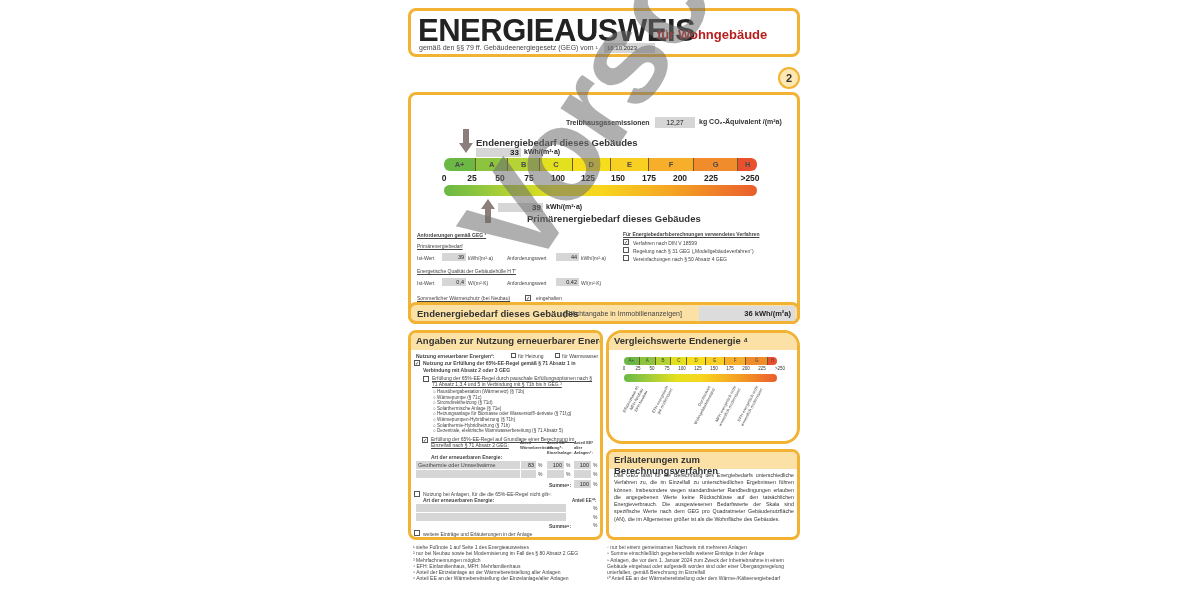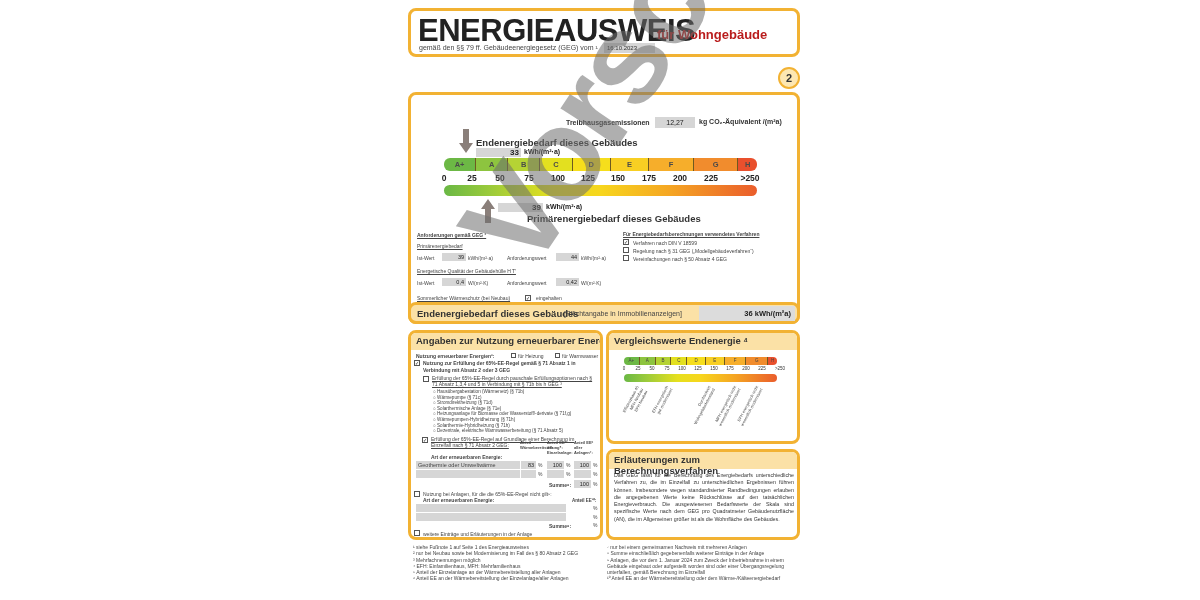--- a/index.html
+++ b/index.html
@@ -53,21 +53,21 @@
   .endbar-label { position: absolute; left: 6px; top: 3px; font-size: 9.5px; font-weight: bold; color: #333; }
   .endbar-note { position: absolute; left: 153px; top: 5px; font-size: 7px; color: #444; }
   .endbar-val { position: absolute; left: 288px; top: 1px; width: 96px; height: 15px; background: #dcdcdc; font-size: 7.5px; font-weight: bold; text-align: right; padding-right: 4px; line-height: 15px; }
 
   
   .ren-box { position: absolute; left: 0; top: 322px; width: 195px; height: 210px; border: 3px solid #f2b233; border-radius: 8px; background: #fff; overflow: hidden; }
   .ren-head { position: absolute; left: 0; top: 0; width: 100%; height: 17px; background: #fbe1a6; }
   .ren-head span { position: absolute; left: 5px; top: 2px; font-size: 9.5px; font-weight: bold; color: #333; white-space: nowrap; }
 
   
-  .cmp-box { position: absolute; left: 198px; top: 322px; width: 194px; height: 114px; border: 3px solid #f2b233; border-radius: 8px; background: #fff; overflow: hidden; }
+  .cmp-box { position: absolute; left: 198px; top: 322px; width: 194px; height: 114px; border: 3px solid #f2b233; border-radius: 16px; background: #fff; overflow: hidden; }
   .cmp-head { position: absolute; left: 0; top: 0; width: 100%; height: 17px; background: #fbe1a6; }
   .cmp-head span { position: absolute; left: 5px; top: 2px; font-size: 9.5px; font-weight: bold; color: #333; }
   .mini-scale { position: absolute; left: 15px; top: 24px; width: 153px; height: 8px; border-radius: 4px; overflow: hidden; display: flex; }
   .mini-scale .cls { height: 100%; font-size: 4.5px; text-align: center; line-height: 8px; color: #444; border-right: 1px solid #6e5a20; }
   .mini-scale .cls:last-child { border-right: none; }
   .mini-ticks { position: absolute; left: 13px; top: 33px; width: 160px; height: 6px; }
   .mini-ticks span { position: absolute; font-size: 4.5px; color: #333; transform: translateX(-50%); }
   .mini-grad { position: absolute; left: 15px; top: 41px; width: 153px; height: 8px; border-radius: 4px; background: linear-gradient(to right, #6ab845 0%, #9ccb3b 15%, #e6e01e 35%, #f7d61d 50%, #f5a623 72%, #ea5d2c 100%); }
   .ref-label { position: absolute; font-size: 4px; color: #444; transform-origin: right top; transform: rotate(-62deg); text-align: right; white-space: nowrap; line-height: 5px; }
 

